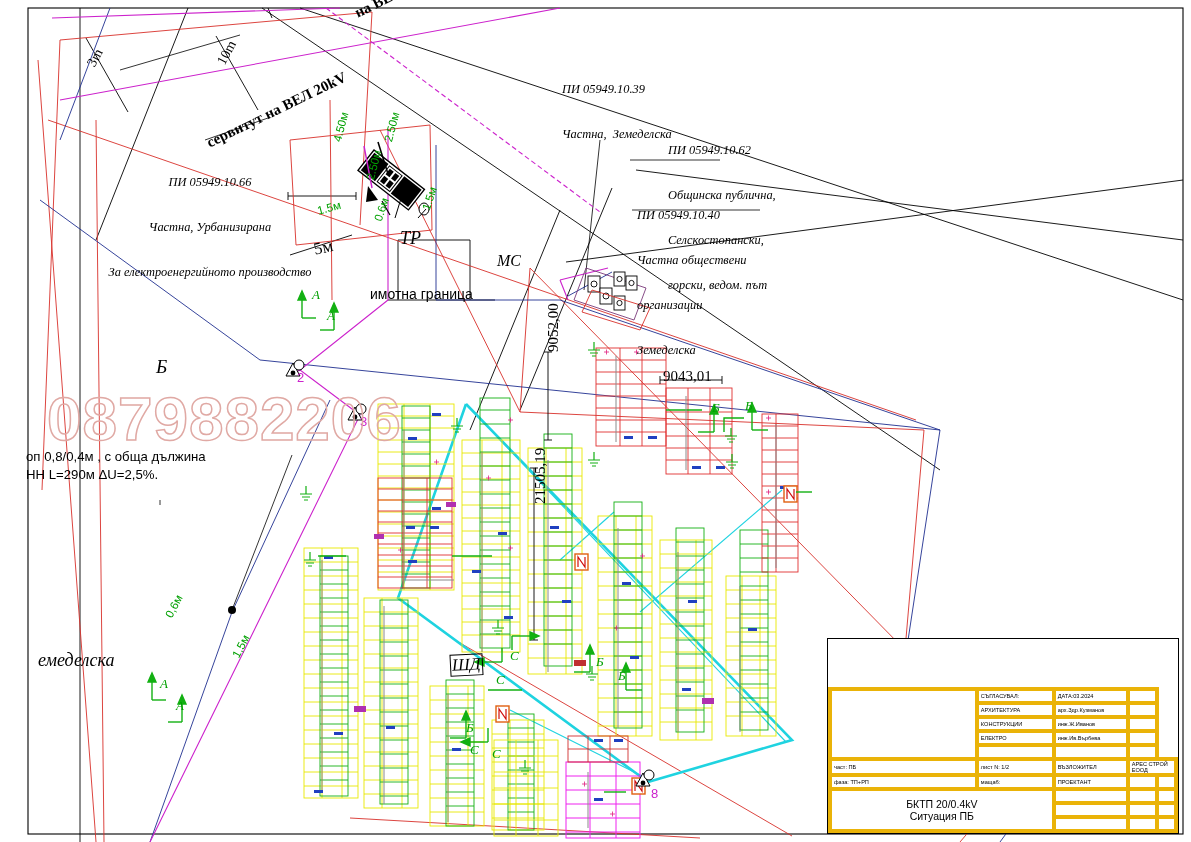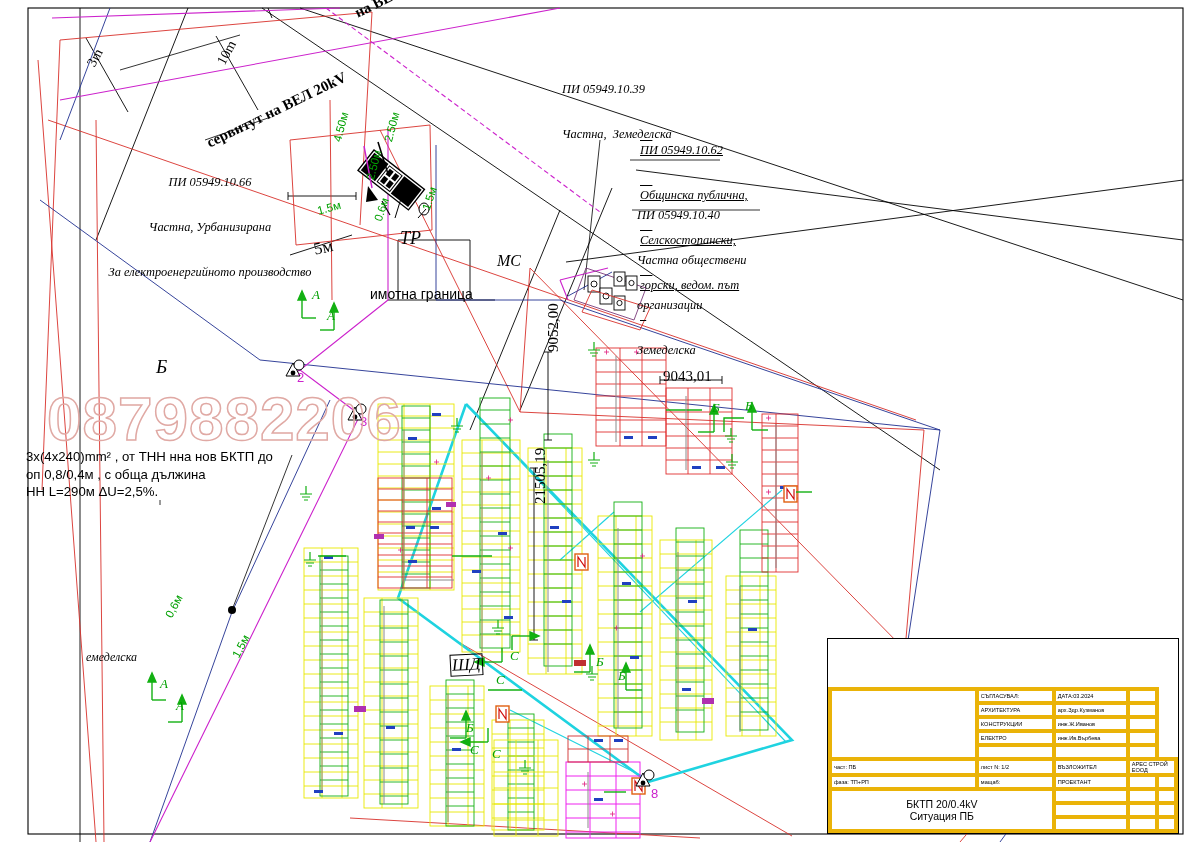--- a/index.html
+++ b/index.html
@@ -912,41 +912,41 @@
           <path d="M592 290 L650 308 L640 330 L582 312 Z"></path>
         </g>
     </g>
   </svg>
 
   <div class="tx it lbl-blk" style="left:562px;top:52px;">
     <div>ПИ 05949.10.39</div>
     <div>Частна,  Земеделска</div>
   </div>
 
-  <div class="tx it lbl-blk" style="left:640px;top:113px;text-decoration:underline;">
+  <div class="tx it lbl-blk" style="left:668px;top:113px;">
     <div>ПИ 05949.10.62</div>
     <div>Общинска публична,</div>
     <div>Селскостопански,</div>
     <div>горски, ведом. път</div>
   </div>
 
   <div class="tx it lbl-blk" style="left:637px;top:178px;">
     <div>ПИ 05949.10.40</div>
     <div>Частна обществени</div>
     <div>организации</div>
     <div>Земеделска</div>
   </div>
 
   <div class="tx it lbl-blk" style="left:60px;top:145px;text-align:center;width:300px;">
     <div>ПИ 05949.10.66</div>
     <div>Частна, Урбанизирана</div>
     <div>За електроенергийното производство</div>
   </div>
 
-  <div class="tx it" style="left:38px;top:650px;font-size:12px;margin-left:48px;">емеделска</div>
+  <div class="tx it" style="left:38px;top:650px;font-size:18px;">емеделска</div>
 
   <div class="tx rot" style="left:352px;top:6px;font-family:'Liberation Serif',serif;font-weight:bold;font-size:15px;transform:rotate(-26deg);">на ВЕЛ 20kV</div>
   <div class="tx rot" style="left:204px;top:136px;font-family:'Liberation Serif',serif;font-weight:bold;font-size:15px;transform:rotate(-26deg);">сервитут на ВЕЛ 20kV</div>
 
   <div class="tx rot hand" style="left:84px;top:62px;font-size:14px;transform:rotate(-62deg);">3m</div>
   <div class="tx rot hand" style="left:214px;top:60px;font-size:14px;transform:rotate(-62deg);">10m</div>
   <div class="tx rot hand" style="left:312px;top:240px;font-size:17px;transform:rotate(-12deg);">5м</div>
 
   <div class="tx sans" style="left:370px;top:286px;font-size:14px;">имотна граница</div>
   <div class="tx it" style="left:497px;top:252px;font-size:16px;">МС</div>
@@ -981,21 +981,20 @@
   <div class="tx grn it" style="left:470px;top:742px;font-size:13px;">С</div>
   <div class="tx grn it" style="left:492px;top:746px;font-size:13px;">С</div>
 
   <div class="tx" style="left:297px;top:370px;font-size:13px;color:#cc22cc;">2</div>
   <div class="tx" style="left:360px;top:414px;font-size:13px;color:#cc22cc;">3</div>
   <div class="tx" style="left:651px;top:786px;font-size:13px;color:#cc22cc;">8</div>
 
   <div class="wm">0879882206</div>
 
   <div class="note">
-    <div>3х(4х240)mm² , от ТНН нна нов БКТП до</div>
     <div>оп 0,8/0,4м , с обща дължина</div>
     <div>НН L=290м ΔU=2,5%.</div>
   </div>
 
   <div id="titleblock">
 
     <div id="tb-grid">
       <table class="tb">
         <tbody>
             <tr>

